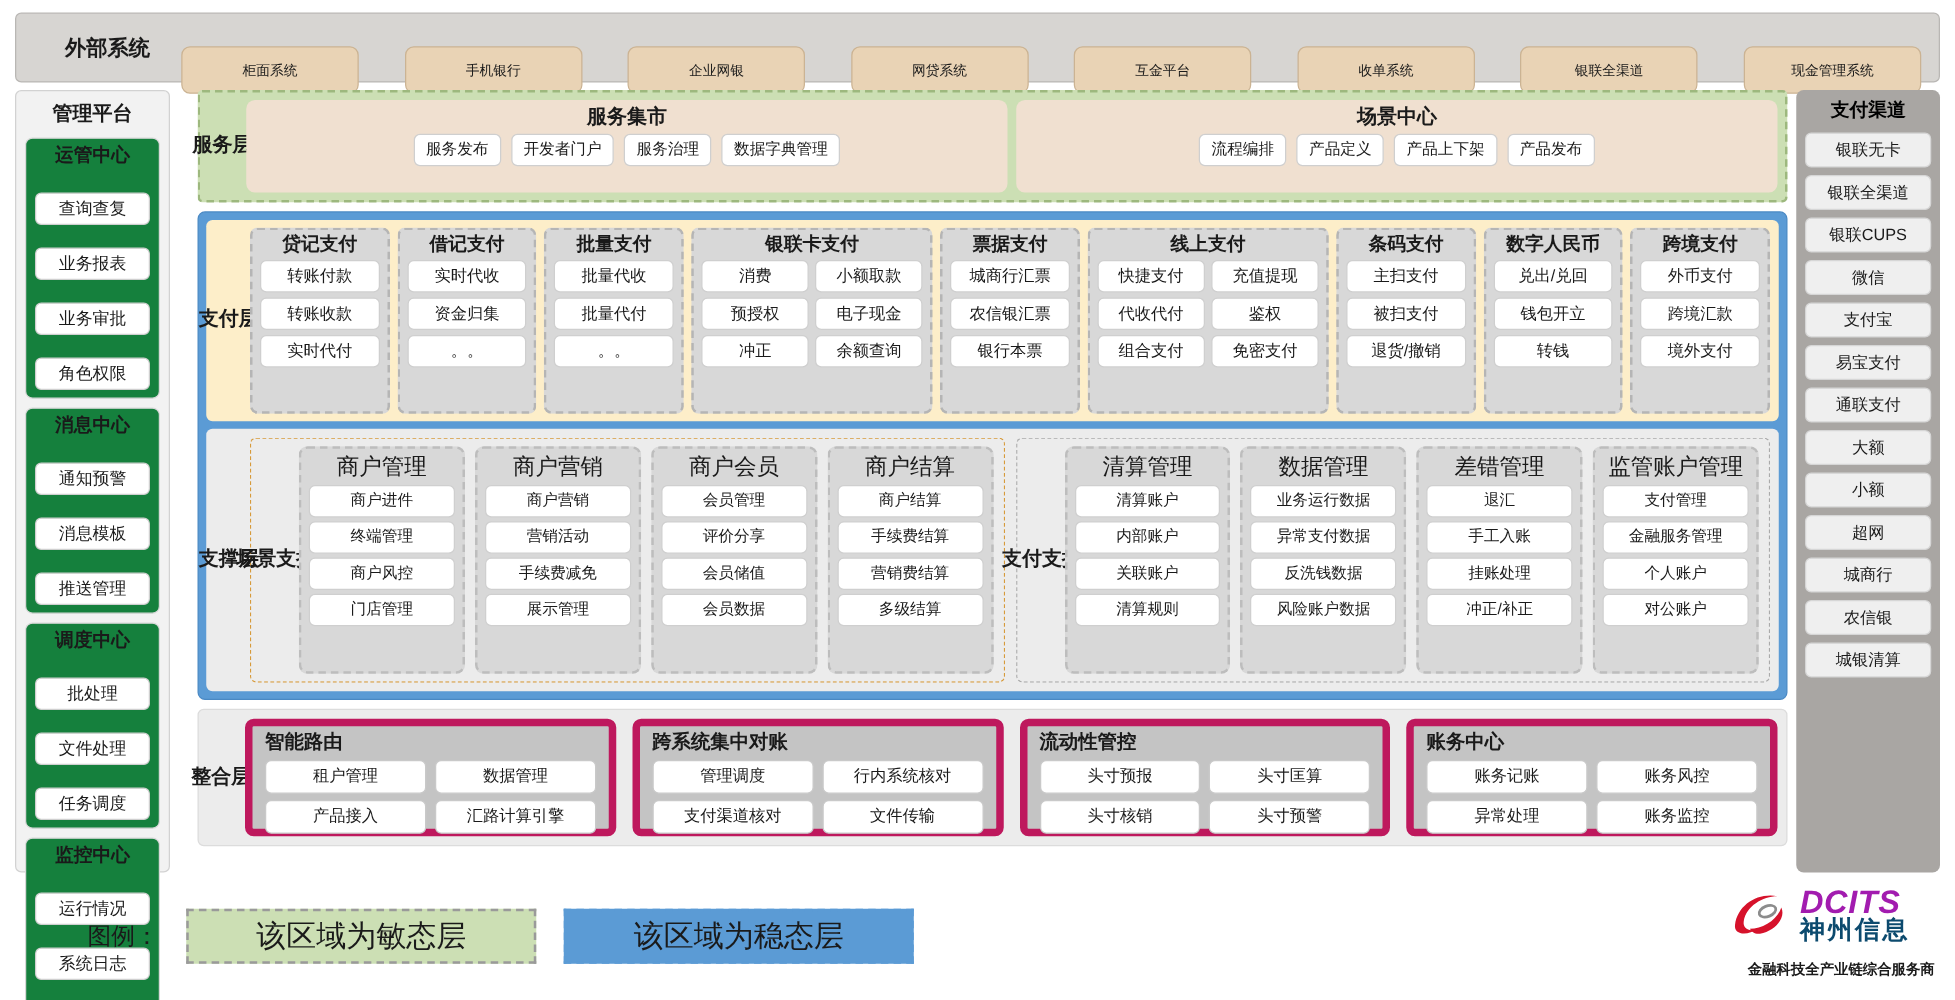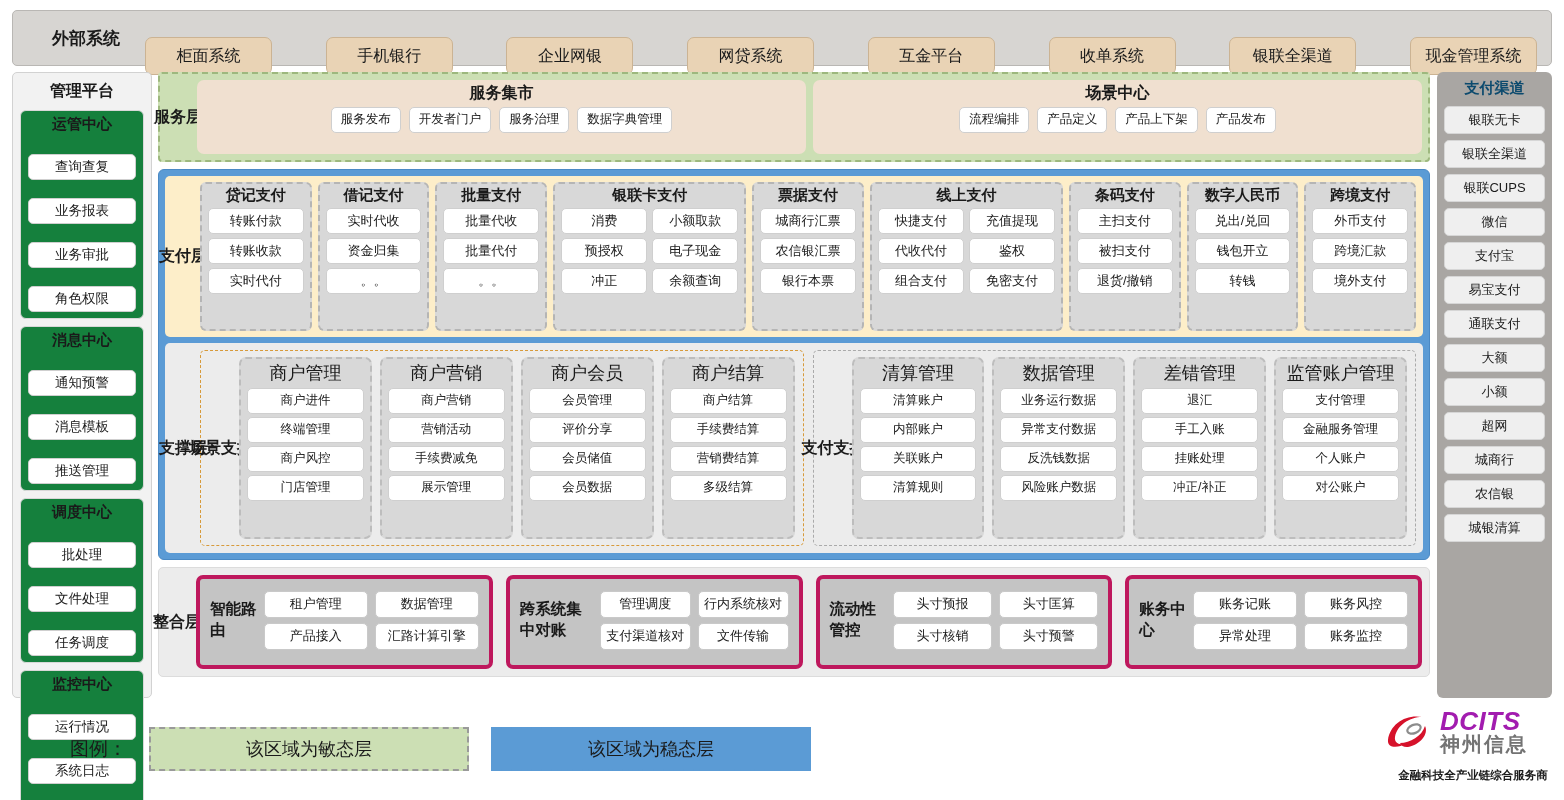--- a/index.html
+++ b/index.html
@@ -34,33 +34,33 @@
     display: flex; align-items: center;
     padding: 0 14px;
     gap: 0;
   }
   .ext-title {
     font-size: 17px; font-weight: bold; color: #1a1a1a;
     width: 118px; flex: none; text-align: center;
   }
   .ext-items { display: flex; flex: 1; gap: 0; justify-content: space-between; }
   .ext-chip {
-    width: 127px; height: 38px;
+    width: 142px; height: 38px;
     background: #e9d3b5;
     border: 1px solid #cbb393;
     border-radius: 7px;
     display: flex; align-items: center; justify-content: center;
-    font-size: 16px;
+    font-size: 11px;
     margin-top: 36px;
   }
 
   
   .mgmt {
     position: absolute; left: 12px; top: 72px;
-    width: 140px; height: 626px;
+    width: 124px; height: 626px;
     background: #f2f2f2;
     border: 1px solid #d2d2d2;
     border-radius: 5px;
     padding: 6px 7px;
     display: flex; flex-direction: column; gap: 7px;
   }
   .mgmt-title { font-size: 16px; font-weight: bold; text-align: center; padding: 2px 0 1px; }
   .mgmt-group {
     background: #15803d;
     border: 1px solid #d8d8d8;
@@ -74,21 +74,21 @@
   
   .channels {
     position: absolute; left: 1437px; top: 72px;
     width: 115px; height: 626px;
     background: #a9a6a3;
     border-radius: 6px;
     padding: 6px 7px;
     display: flex; flex-direction: column; gap: 6px;
   }
   .channels-title {
-    font-size: 15px; font-weight: bold; color: #0c4a6e;
+    font-size: 15px; font-weight: bold; color: #000000;
     text-align: center; padding: 1px 0 2px;
   }
   .channel-chip { height: 28px; font-size: 13px; background: #efefef; border-color: #d6d6d6; }
 
   
   .center { position: absolute; left: 158px; top: 72px; width: 1272px; }
 
   
   .service-layer {
     height: 90px;
@@ -192,53 +192,53 @@
     border-radius: 5px;
     padding: 7px;
     display: flex; align-items: stretch; gap: 8px;
     height: 110px;
   }
   .integ-vlabel { width: 22px; }
   .integ-groups { display: flex; flex: 1; gap: 13px; }
   .integ-group {
     flex: 1;
     background: #c4c4c4;
-    border: 4px solid #be185d;
+    border: 6px solid #be185d;
     border-radius: 7px;
     padding: 2px 10px 6px;
-    display: flex; flex-direction: row; align-items: center; gap: 4px;
+    display: flex; flex-direction: column; gap: 4px;
   }
   .integ-group-title { font-size: 15.5px; font-weight: bold; }
   .integ-rows { display: flex; flex-direction: column; gap: 5px; width: 100%; }
   .integ-row { display: flex; gap: 7px; }
   .integ-chip { height: 27px; flex: 1; font-size: 13px; border-color: #c9c9c9; }
 
   
   .legend {
     position: absolute; left: 70px; top: 727px;
     display: flex; align-items: center; gap: 22px;
   }
   .legend-label { font-size: 19px; }
   .legend-box {
-    width: 320px; height: 44px;
+    width: 280px; height: 44px;
     display: flex; align-items: center; justify-content: center;
-    font-size: 18px;
+    font-size: 24px;
   }
   .legend-agile { background: #ccdfb4; border: 2px dashed #9a9a9a; }
   .legend-stable { background: #5b9bd5; border: 2px dashed #5b9bd5; }
 
   
   .logo-area {
     position: absolute; left: 1384px; top: 708px;
     width: 178px; height: 86px;
   }
   .logo-top { display: flex; align-items: center; gap: 4px; }
   .logo-words { display: flex; flex-direction: column; line-height: 1; }
   .logo-en { font-size: 26px; font-weight: bold; color: #a21caf; letter-spacing: 0.5px; font-style: italic; }
-  .logo-cn { font-size: 20px; font-weight: bold; color: #737373; letter-spacing: 2px; }
+  .logo-cn { font-size: 20px; font-weight: bold; color: #0c4a6e; letter-spacing: 2px; }
   .logo-tag { font-size: 11.5px; font-weight: bold; color: #1a1a1a; margin-top: 14px; text-align: center; }
 </style>
 </head>
 <body>
 
 <div class="ext-bar">
   <div class="ext-title">外部系统</div>
   <div class="ext-items" id="ext-items">
       <div class="ext-chip">柜面系统</div>
       <div class="ext-chip">手机银行</div>

